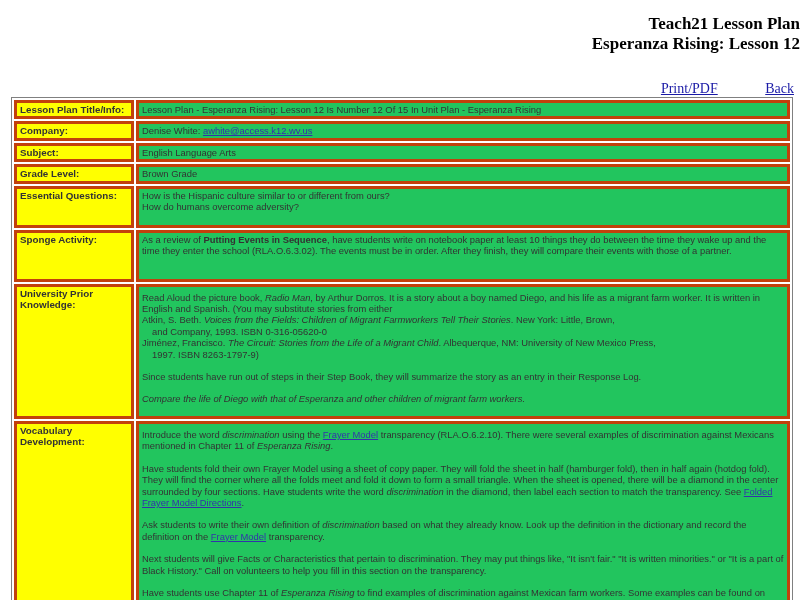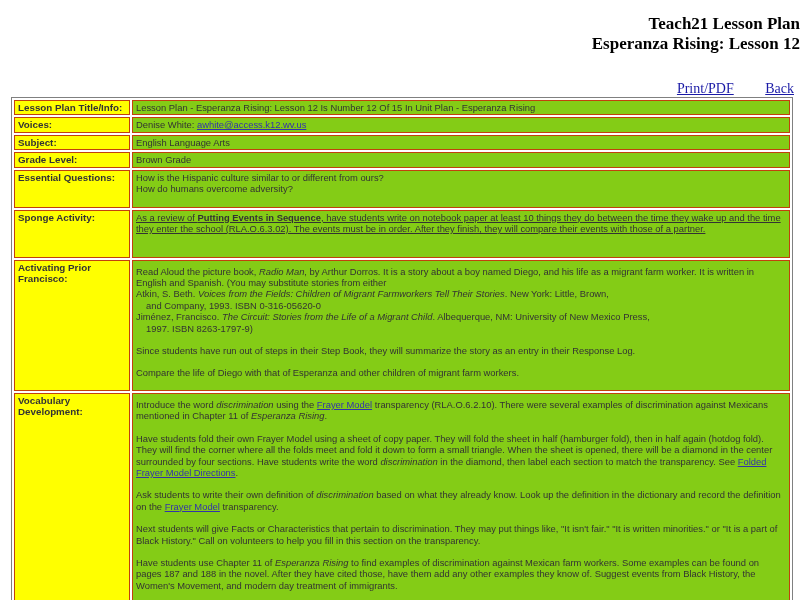--- a/index.html
+++ b/index.html
@@ -1,23 +1,23 @@
 <!DOCTYPE html>
 <html><head>
   <meta charset="utf-8">
   <style>
     html, body { margin: 0; padding: 0; background: #ffffff; }
     body { width: 800px; height: 600px; overflow: hidden; position: relative; }
     .header { text-align: right; font-family: "Liberation Serif", serif; font-weight: bold; font-size: 17px; line-height: 20px; color: #000; padding-top: 14px; }
     .toplinks { position: absolute; top: 81px; right: 6px; font-family: "Liberation Serif", serif; font-size: 14px; }
-    .toplinks a { color: #1a1aa6; text-decoration: underline; margin-left: 28px; }
+    .toplinks a { color: #1a1aa6; text-decoration: underline; margin-left: 44px; }
     table.lp { position: absolute; top: 97px; left: 11px; width: 782px; border-collapse: separate; border-spacing: 2px; border: 1px solid #808080; font-family: "Liberation Sans", sans-serif; font-size: 9.4px; line-height: 11.4px; color: #333; }
-    table.lp td { border: 1px solid #c2410c; vertical-align: top; padding: 1px 3px; }
+    table.lp td { border: 3px solid #c2410c; vertical-align: top; padding: 1px 3px; }
     td.lbl { background: #ffff00; color: #333; font-weight: bold; width: 108px; font-size: 9.8px; }
-    td.val { background: #84cc16; }
+    td.val { background: #22c55e; }
     a.lnk { color: #3333aa; }
     p { margin: 4px 0 11px 0; }
     p:last-child { margin-bottom: 0; }
     .indent { padding-left: 10px; }
   </style>
 </head>
 <body>
 
 <div class="header">
   <div>Teach21 Lesson Plan</div>
@@ -29,52 +29,52 @@
   <a href="#">Back</a>
 </div>
 
 <table class="lp">
   <tbody>
       <tr>
     <td class="lbl">Lesson Plan Title/Info:</td>
     <td class="val">Lesson Plan - Esperanza Rising: Lesson 12 Is Number 12 Of 15 In Unit Plan - Esperanza Rising</td>
   </tr>
   <tr>
-    <td class="lbl">Voices:</td>
+    <td class="lbl">Company:</td>
     <td class="val"><span>Denise White: </span><a href="#" class="lnk">awhite@access.k12.wv.us</a></td>
   </tr>
   <tr>
     <td class="lbl">Subject:</td>
     <td class="val">English Language Arts</td>
   </tr>
   <tr>
     <td class="lbl">Grade Level:</td>
     <td class="val">Brown Grade</td>
   </tr>
   <tr>
     <td class="lbl">Essential Questions:</td>
     <td class="val" style="height:34px;">
       <div>How is the Hispanic culture similar to or different from ours?</div>
       <div>How do humans overcome adversity?</div>
     </td>
   </tr>
   <tr>
     <td class="lbl">Sponge Activity:</td>
-    <td class="val" style="height:44px;text-decoration:underline;"><span>As a review of </span><b>Putting Events in Sequence</b><span>, have students write on notebook paper at least 10 things they do between the time they wake up and the time they enter the school (RLA.O.6.3.02). The events must be in order. After they finish, they will compare their events with those of a partner.</span></td>
+    <td class="val" style="height:44px;"><span>As a review of </span><b>Putting Events in Sequence</b><span>, have students write on notebook paper at least 10 things they do between the time they wake up and the time they enter the school (RLA.O.6.3.02). The events must be in order. After they finish, they will compare their events with those of a partner.</span></td>
   </tr>
   <tr>
-    <td class="lbl">Activating Prior Francisco:</td>
+    <td class="lbl">University Prior Knowledge:</td>
     <td class="val">
       <p><span>Read Aloud the picture book, </span><i>Radio Man</i><span>, by Arthur Dorros. It is a story about a boy named Diego, and his life as a migrant farm worker. It is written in English and Spanish. (You may substitute stories from either</span><br>
       <span>Atkin, S. Beth. </span><i>Voices from the Fields: Children of Migrant Farmworkers Tell Their Stories</i><span>. New York: Little, Brown,</span><br>
       <span class="indent">and Company, 1993. ISBN 0-316-05620-0</span><br>
       <span>Jiménez, Francisco. </span><i>The Circuit: Stories from the Life of a Migrant Child</i><span>. Albequerque, NM: University of New Mexico Press,</span><br>
       <span class="indent">1997. ISBN 8263-1797-9)</span></p>
       <p>Since students have run out of steps in their Step Book, they will summarize the story as an entry in their Response Log.</p>
-      <p style="padding-bottom:10px;">Compare the life of Diego with that of Esperanza and other children of migrant farm workers.</p>
+      <p style="padding-bottom:10px;font-style:italic;">Compare the life of Diego with that of Esperanza and other children of migrant farm workers.</p>
     </td>
   </tr>
   <tr>
     <td class="lbl">Vocabulary Development:</td>
     <td class="val">
       <p><span>Introduce the word </span><i>discrimination</i><span> using the </span><a href="#" class="lnk">Frayer Model</a><span> transparency (RLA.O.6.2.10). There were several examples of discrimination against Mexicans mentioned in Chapter 11 of </span><i>Esperanza Rising</i><span>.</span></p>
       <p><span>Have students fold their own Frayer Model using a sheet of copy paper. They will fold the sheet in half (hamburger fold), then in half again (hotdog fold). They will find the corner where all the folds meet and fold it down to form a small triangle. When the sheet is opened, there will be a diamond in the center surrounded by four sections. Have students write the word </span><i>discrimination</i><span> in the diamond, then label each section to match the transparency. See </span><a href="#" class="lnk">Folded Frayer Model Directions</a><span>.</span></p>
       <p><span>Ask students to write their own definition of </span><i>discrimination</i><span> based on what they already know. Look up the definition in the dictionary and record the definition on the </span><a href="#" class="lnk">Frayer Model</a><span> transparency.</span></p>
       <p>Next students will give Facts or Characteristics that pertain to discrimination. They may put things like, "It isn't fair." "It is written minorities." or "It is a part of Black History." Call on volunteers to help you fill in this section on the transparency.</p>
       <p><span>Have students use Chapter 11 of </span><i>Esperanza Rising</i><span> to find examples of discrimination against Mexican farm workers. Some examples can be found on pages 187 and 188 in the novel. After they have cited those, have them add any other examples they know of. Suggest events from Black History, the Women's Movement, and modern day treatment of immigrants.</span></p>

